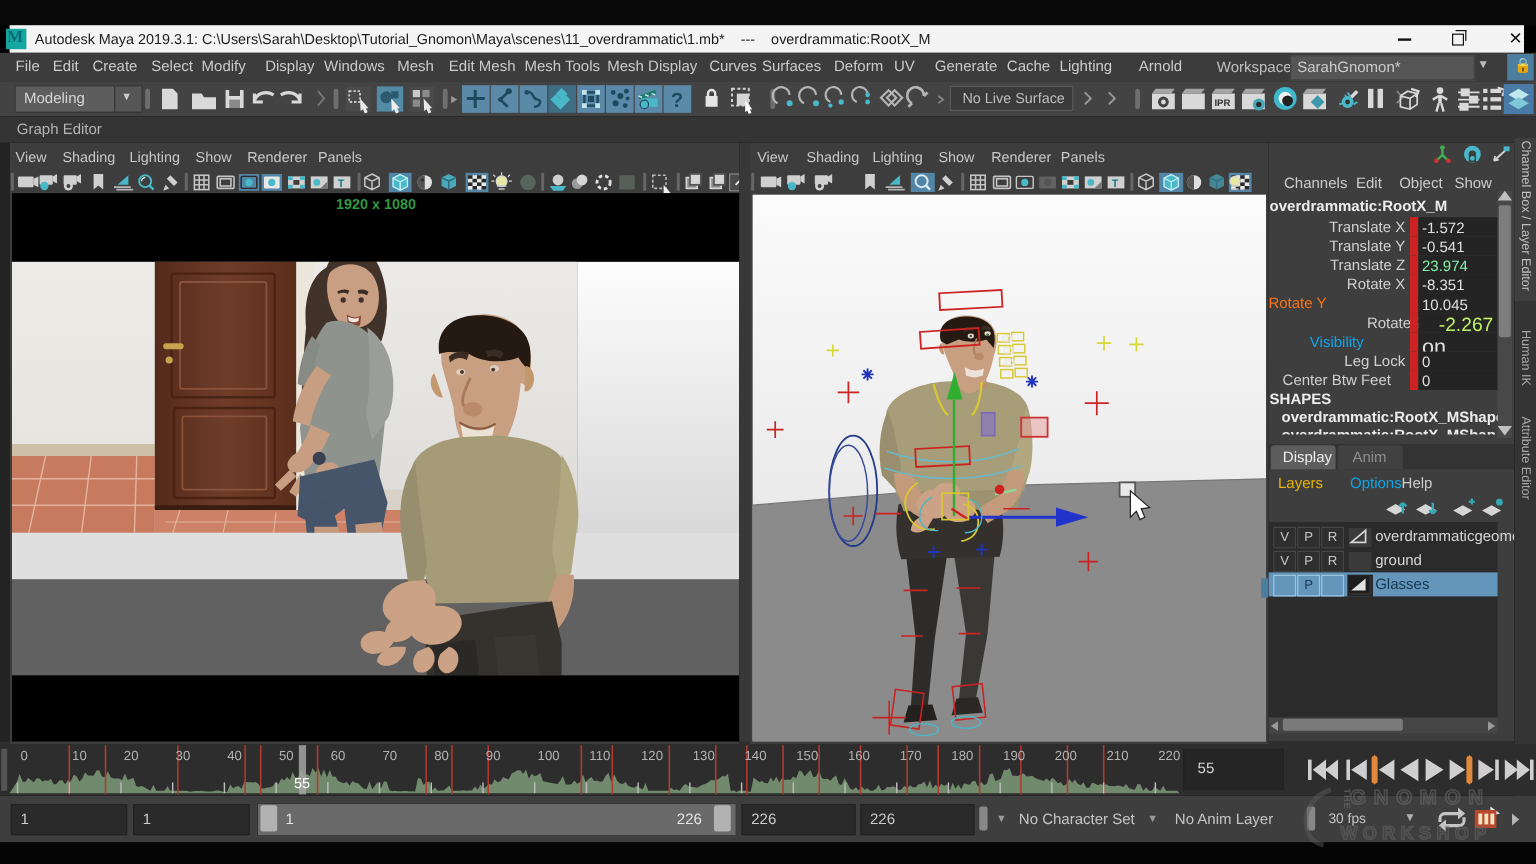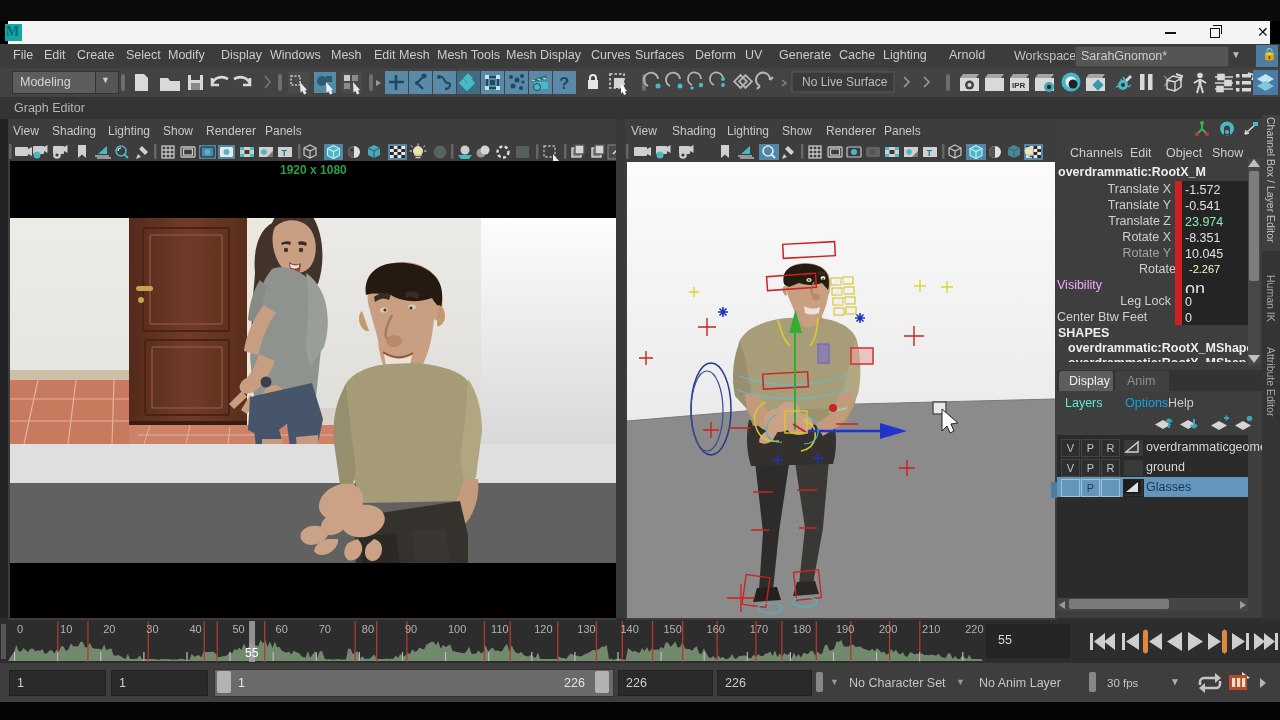--- a/index.html
+++ b/index.html
@@ -9,20 +9,21 @@
 .fld{position:absolute;background:#2a2a2a;border:1px solid #222;color:#cfcfcf;font-size:12px}
 </style></head>
 <body>
 <div id="root">
 
 <div class="abs" style="left:0;top:0;width:1280px;height:21px;background:#0a0a0a"></div>
 
 <div class="abs" style="left:8px;top:21px;width:1262px;height:23px;background:#f4f4f4">
   <div class="abs" style="left:-3px;top:3px;width:17px;height:17px;background:#14a6a0"></div>
   <div class="t" style="left:-2px;top:3px;color:#0b6a77;font-size:14px;font-weight:bold;font-family:'Liberation Serif',serif">M</div>
+  <div class="t" style="left:21px;top:5px;color:#1d1d1d;font-size:12px">Autodesk Maya 2019.3.1: C:\Users\Sarah\Desktop\Tutorial_Gnomon\Maya\scenes\11_overdrammatic\1.mb*&nbsp;&nbsp;&nbsp;&nbsp;---&nbsp;&nbsp;&nbsp;&nbsp;overdrammatic:RootX_M</div>
   <div class="abs" style="left:1157px;top:11px;width:11px;height:1.8px;background:#111"></div>
   <div class="abs" style="left:1202px;top:7px;width:8px;height:8px;border:1.3px solid #111"></div>
   <div class="abs" style="left:1205px;top:4px;width:8px;height:8px;border-top:1.3px solid #111;border-right:1.3px solid #111"></div>
   <div class="t" style="left:1249px;top:3px;color:#111;font-size:14px">✕</div>
 </div>
 
 <div class="abs" style="left:0;top:44px;width:1280px;height:24px;background:#3c3c3c;border-bottom:1px solid #323232">
   <div class="t mi" style="left:13px;top:4px">File</div>
   <div class="t mi" style="left:44px;top:4px">Edit</div>
   <div class="t mi" style="left:77px;top:4px">Create</div>
@@ -813,57 +814,57 @@
         <div class="abs" style="left:125px;top:78.0px;width:66px;height:16px;background:#242424"></div>
         <div class="t" style="left:128px;top:79.5px;color:#e0e0e0;font-size:12.5px">-0.541</div>
         <div class="t" style="left:0;top:95.1px;width:114px;text-align:right;color:#d0d0d0;font-size:12.5px">Translate Z</div>
         <div class="abs" style="left:118px;top:94.1px;width:7px;height:16px;background:#cc2222"></div>
         <div class="abs" style="left:125px;top:94.1px;width:66px;height:16px;background:#242424"></div>
         <div class="t" style="left:128px;top:95.6px;color:#86efac;font-size:12.5px">23.974</div>
         <div class="t" style="left:0;top:111.2px;width:114px;text-align:right;color:#d0d0d0;font-size:12.5px">Rotate X</div>
         <div class="abs" style="left:118px;top:110.2px;width:7px;height:16px;background:#cc2222"></div>
         <div class="abs" style="left:125px;top:110.2px;width:66px;height:16px;background:#242424"></div>
         <div class="t" style="left:128px;top:111.7px;color:#e0e0e0;font-size:12.5px">-8.351</div>
-        <div class="t" style="left:0;top:127.2px;width:114px;text-align:right;color:#a3a3a3;font-size:12.5px">Rotate Y</div>
+        <div class="t" style="left:0;top:127.2px;width:114px;text-align:left;color:#f97316;font-size:12.5px">Rotate Y</div>
         <div class="abs" style="left:118px;top:126.2px;width:7px;height:16px;background:#cc2222"></div>
         <div class="abs" style="left:125px;top:126.2px;width:66px;height:16px;background:#242424"></div>
         <div class="t" style="left:128px;top:127.7px;color:#e0e0e0;font-size:12.5px">10.045</div>
         <div class="t" style="left:16px;top:143.3px;width:114px;text-align:right;color:#d0d0d0;font-size:12.5px">Rotate Z</div>
         <div class="abs" style="left:118px;top:142.3px;width:7px;height:16px;background:#cc2222"></div>
         <div class="abs" style="left:125px;top:142.3px;width:66px;height:16px;background:#242424"></div>
-        <div class="t" style="left:132px;top:143.8px;color:#fef9c3;font-size:11px">-2.267</div>
-        <div class="t" style="left:0;top:159.3px;width:114px;text-align:left;color:#f0abfc;font-size:12.5px">Visibility</div>
+        <div class="t" style="left:142px;top:143.8px;color:#bef264;font-size:16px">-2.267</div>
+        <div class="t" style="left:0;top:159.3px;width:114px;text-align:center;color:#0ea5e9;font-size:12.5px">Visibility</div>
         <div class="abs" style="left:118px;top:158.3px;width:7px;height:16px;background:#cc2222"></div>
         <div class="abs" style="left:125px;top:158.3px;width:66px;height:16px;background:#242424"></div>
         <div class="t" style="left:128px;top:159.8px;color:#e0e0e0;font-size:18px">on</div>
         <div class="t" style="left:0;top:175.4px;width:114px;text-align:right;color:#d0d0d0;font-size:12.5px">Leg Lock</div>
         <div class="abs" style="left:118px;top:174.4px;width:7px;height:16px;background:#cc2222"></div>
         <div class="abs" style="left:125px;top:174.4px;width:66px;height:16px;background:#242424"></div>
         <div class="t" style="left:128px;top:175.9px;color:#e0e0e0;font-size:12.5px">0</div>
-        <div class="t" style="left:0;top:191.4px;width:114px;text-align:left;color:#d0d0d0;font-size:12.5px">Center Btw Feet</div>
+        <div class="t" style="left:0;top:191.4px;width:114px;text-align:center;color:#d0d0d0;font-size:12.5px">Center Btw Feet</div>
         <div class="abs" style="left:118px;top:190.4px;width:7px;height:16px;background:#cc2222"></div>
         <div class="abs" style="left:125px;top:190.4px;width:66px;height:16px;background:#242424"></div>
         <div class="t" style="left:128px;top:191.9px;color:#e0e0e0;font-size:12.5px">0</div>
       </div>
   <div class="t" style="left:1px;top:207px;color:#ededed;font-size:12.5px;font-weight:bold">SHAPES</div>
   <div class="t" style="left:11px;top:222px;color:#ededed;font-size:12.5px;font-weight:bold">overdrammatic:RootX_MShape</div>
   <div class="t" style="left:11px;top:237px;color:#ededed;font-size:12.5px;font-weight:bold;clip-path:inset(0 0 8px 0)">overdrammatic:RootX_MShap</div>
 
   <div class="abs" style="left:191px;top:40px;width:12px;height:206px;background:#484848">
     <div class="abs" style="left:0;top:0;width:0;height:0;border-left:6px solid transparent;border-right:6px solid transparent;border-bottom:8px solid #c0c0c0"></div>
     <div class="abs" style="left:1px;top:12px;width:10px;height:110px;background:#7d7d7d;border-radius:2px"></div>
     <div class="abs" style="left:0;top:196px;width:0;height:0;border-left:6px solid transparent;border-right:6px solid transparent;border-top:8px solid #c0c0c0"></div>
   </div>
 
   <div class="abs" style="left:0;top:251px;width:205px;height:21px;background:#333"></div>
   <div class="abs" style="left:2px;top:252px;width:54px;height:20px;background:#5d5d5d;border-radius:3px 3px 0 0"></div>
   <div class="t" style="left:12px;top:255px;color:#eee;font-size:12.5px">Display</div>
   <div class="abs" style="left:58px;top:252px;width:54px;height:20px;background:#414141;border-radius:3px 3px 0 0"></div>
   <div class="t" style="left:70px;top:255px;color:#8e8e8e;font-size:12.5px">Anim</div>
-  <div class="t" style="left:8px;top:277px;color:#5eead4;font-size:12.5px">Layers</div>
+  <div class="t" style="left:8px;top:277px;color:#eab308;font-size:12.5px">Layers</div>
   <div class="t" style="left:68px;top:277px;color:#0ea5e9;font-size:12.5px">Options</div>
   <div class="t" style="left:111px;top:277px;color:#ccc;font-size:12.5px">Help</div>
   <svg class="abs" style="left:98px;top:296px" width="100" height="18" viewBox="0 0 100 18">
     <g>
           <path d="M8 5 l8 4.5 l-8 4.5 l-8 -4.5 z" fill="#d5d5d5"></path>
           <path d="M14 4 l3 3 m-3 -3 l-3 3 m3 -3 v9" stroke="#35a8b8" stroke-width="2" fill="none"></path>
         </g>
     <g transform="translate(25,0)">
           <path d="M8 5 l8 4.5 l-8 4.5 l-8 -4.5 z" fill="#d5d5d5"></path>
           <path d="M14 13 l3 -3 m-3 3 l-3 -3 m3 3 v-9" stroke="#35a8b8" stroke-width="2" fill="none"></path>
@@ -1050,14 +1051,22 @@
             <rect x="4" y="6" width="3.2" height="9"></rect>
             <rect x="9" y="6" width="3.2" height="9"></rect>
             <rect x="14" y="6" width="3.2" height="9"></rect>
           </g>
         </g>
     <path d="M64 7 l6 5 l-6 5 z" fill="#b5b5b5"></path>
   </svg>
 </div>
 <div class="abs" style="left:0;top:702px;width:1280px;height:18px;background:#050505"></div>
 
-
+<div class="abs" style="left:1080px;top:650px;width:200px;height:70px;opacity:.5;pointer-events:none">
+  <svg class="abs" style="left:2px;top:2px" width="36" height="56" viewBox="0 0 36 56">
+        <path d="M27 6 C11 11 4 26 7 38 C9 46 14 51 21 52" fill="none" stroke="#5a5a5a" stroke-width="4"></path>
+      </svg>
+  <div class="t" style="left:38px;top:7px;color:#757575;font-size:7.5px;font-weight:bold;writing-mode:vertical-rl;letter-spacing:1px">THE</div>
+  <div class="t" style="left:45px;top:5px;color:transparent;-webkit-text-stroke:1.4px #6e6e6e;font-size:17px;font-weight:bold;letter-spacing:6.5px">GNOMON</div>
+  <div class="t" style="left:37px;top:36px;color:transparent;-webkit-text-stroke:1.3px #686868;font-size:15px;font-weight:bold;letter-spacing:4.5px">WORKSHOP</div>
 </div>
 
+</div>
+
 </body></html>

